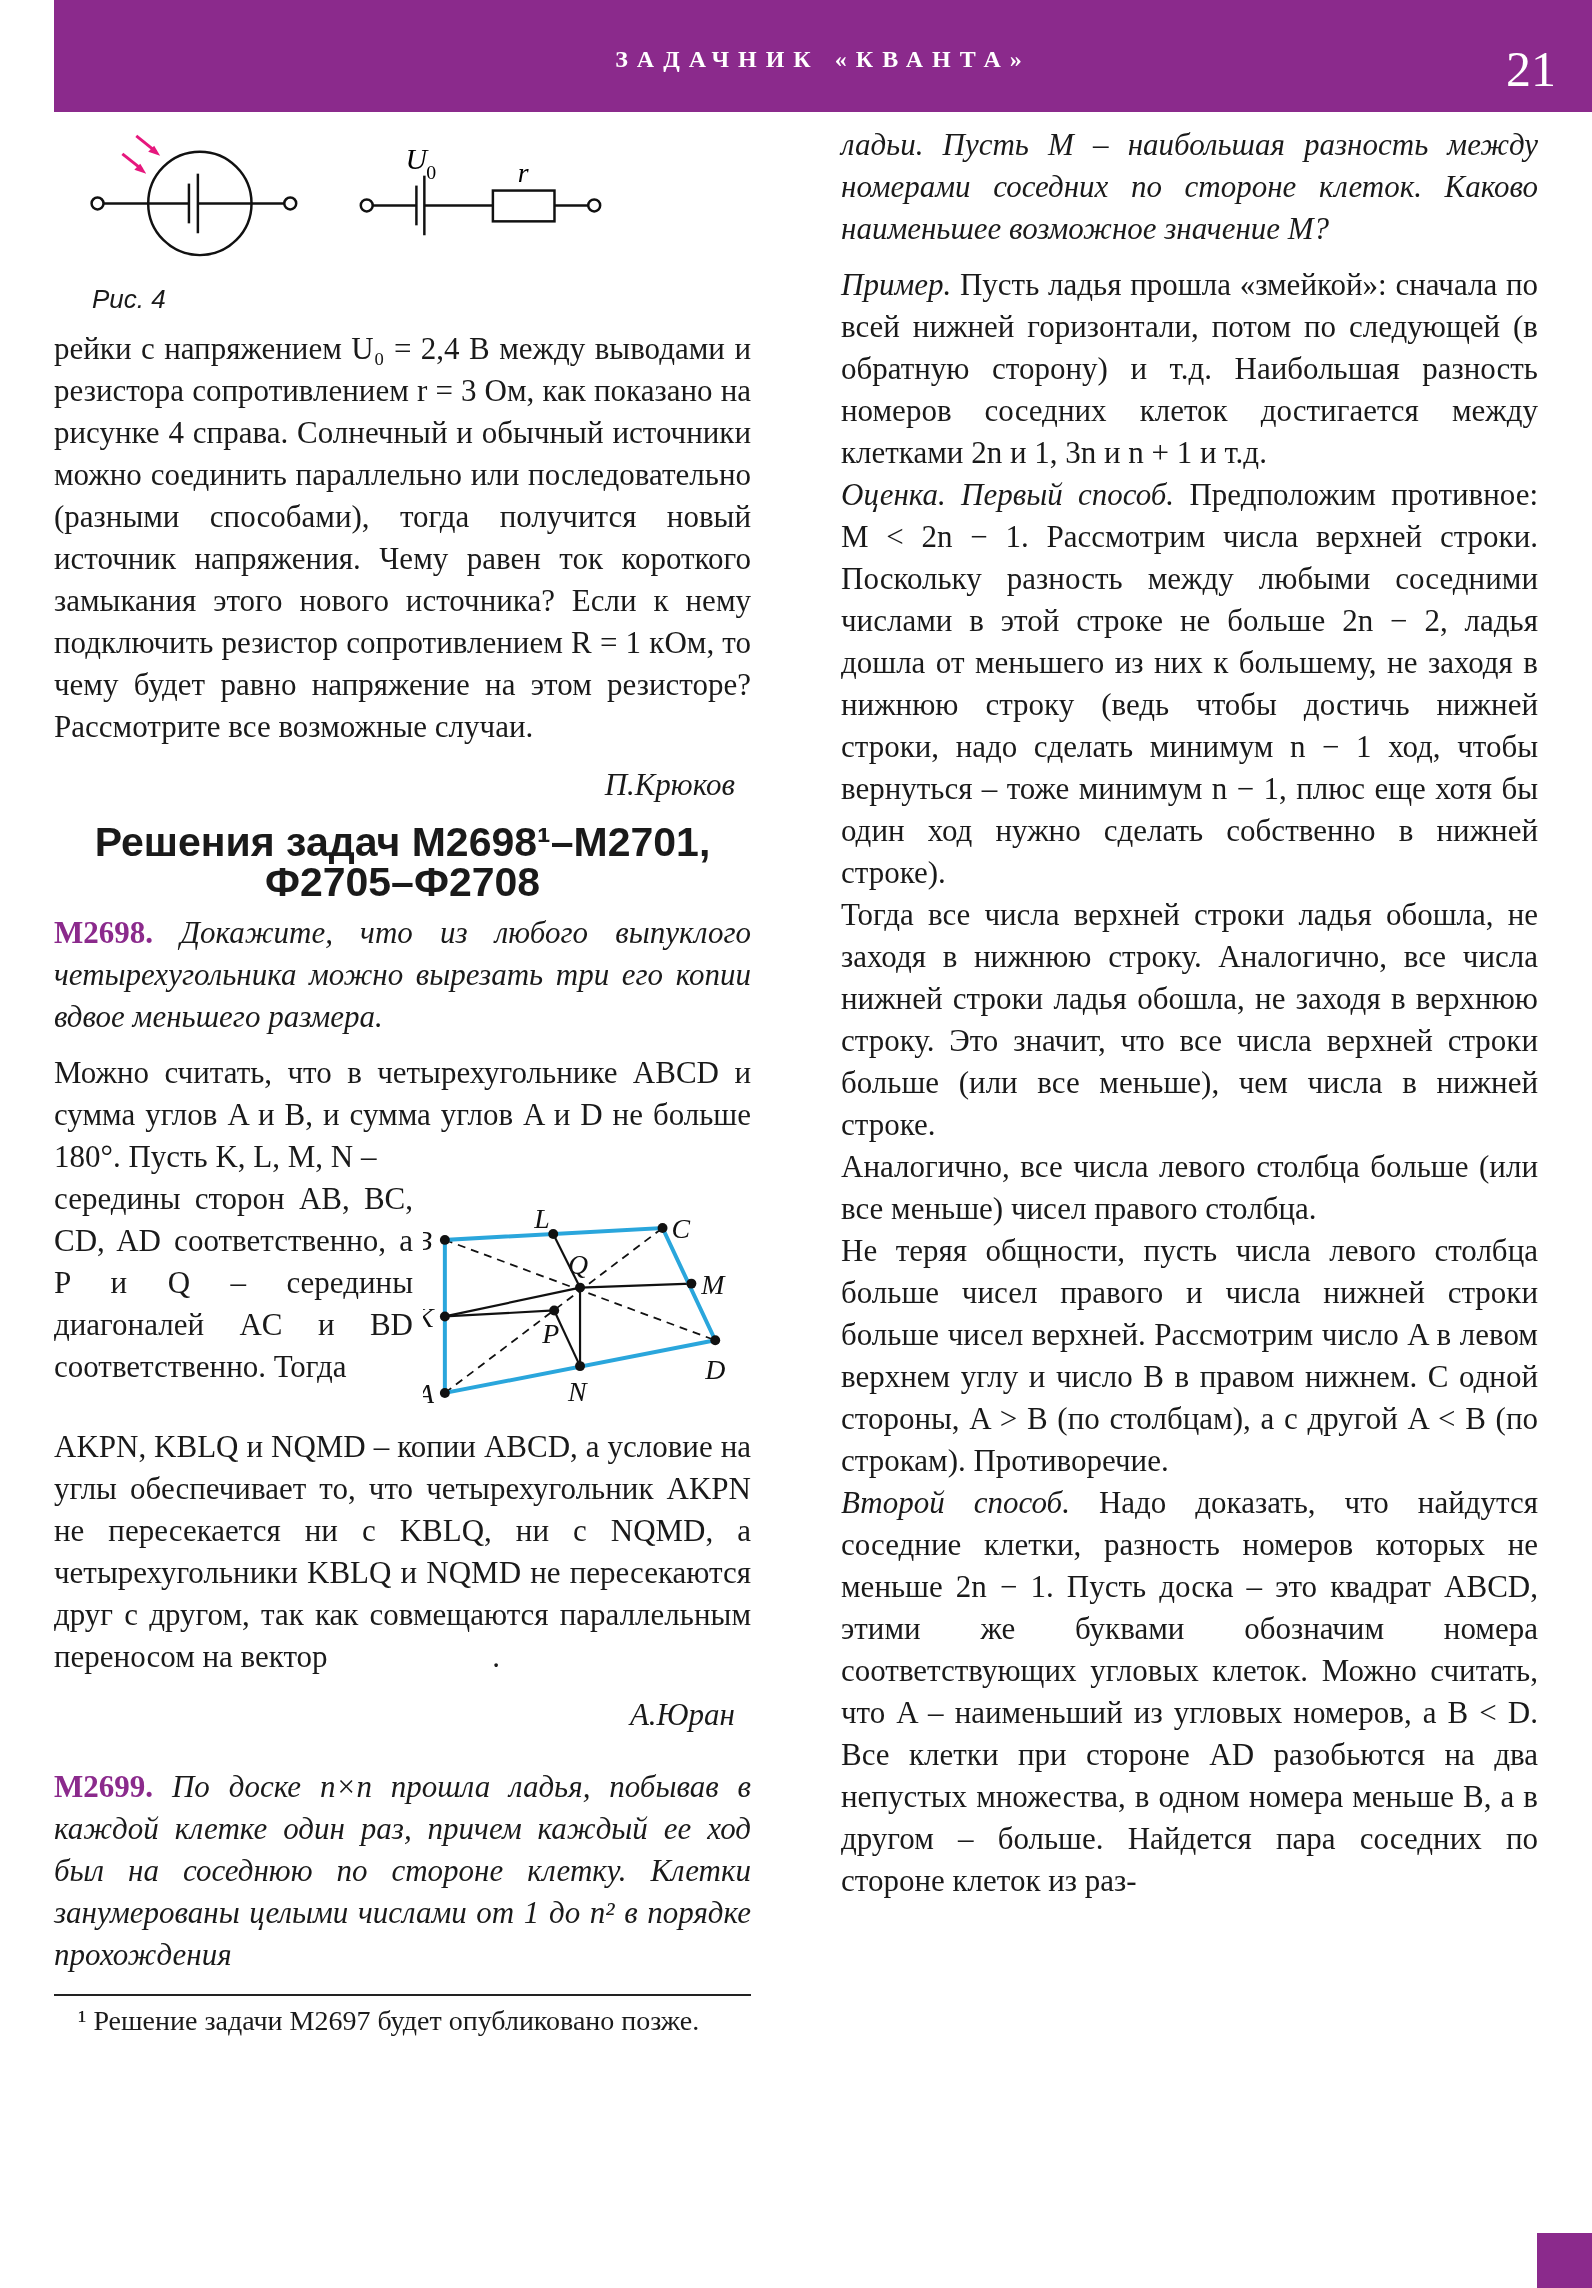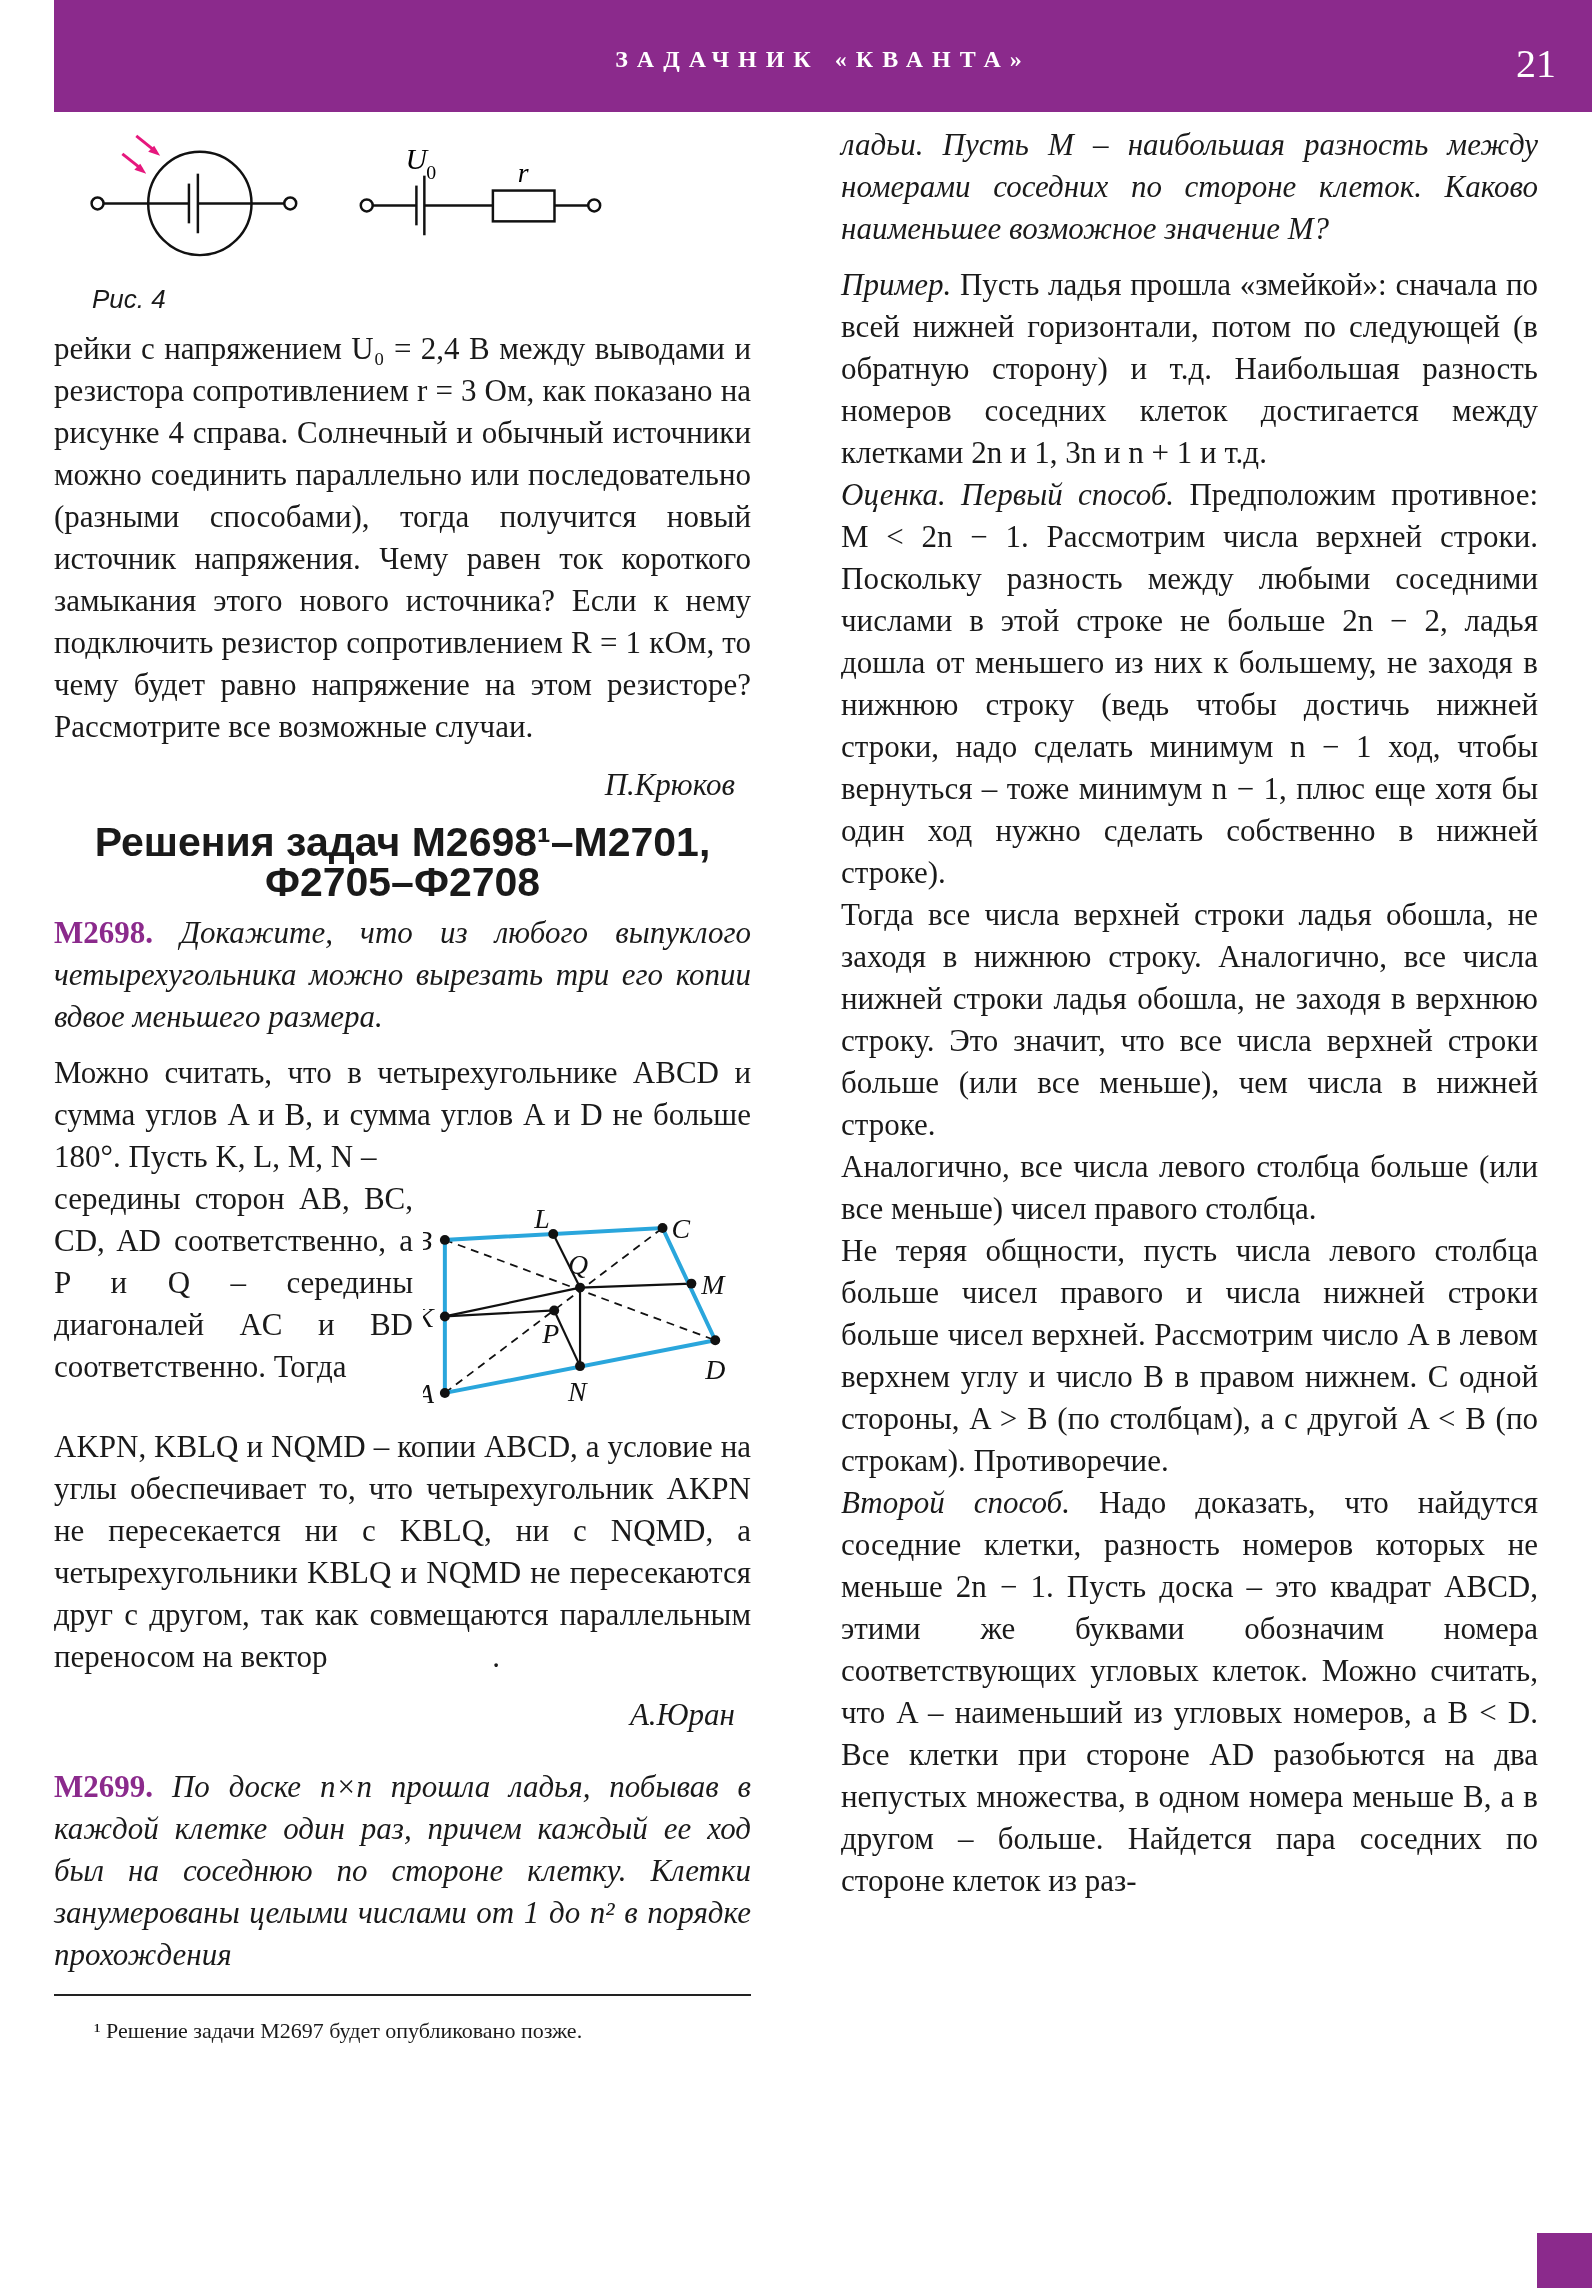--- a/index.html
+++ b/index.html
@@ -1,36 +1,36 @@
 <!DOCTYPE html>
 <html><head>
 <meta charset="utf-8">
 <style>
   html,body{margin:0;padding:0;background:#fff;}
   body{width:1592px;height:2289px;position:relative;overflow:hidden;
        font-family:"Liberation Serif","DejaVu Serif",serif;color:#1a1a1a;}
   .header{position:absolute;left:54px;top:0;width:1538px;height:112px;background:#8b2a8c;}
   .header-title{position:absolute;left:0;right:0;top:46px;text-align:center;color:#fff;
        font-size:24px;letter-spacing:9px;font-family:"Liberation Serif",serif;font-weight:bold;}
-  .page-num{position:absolute;right:36px;top:40px;color:#fff;font-size:40px;font-family:"Liberation Serif",serif;}
+  .page-num{position:absolute;right:36px;top:40px;color:#fff;font-size:50px;font-family:"Liberation Serif",serif;}
   .col{position:absolute;font-size:31px;line-height:42px;}
   .col-left{left:54px;top:124px;width:697px;}
   .col-right{left:841px;top:124px;width:697px;}
   .p{margin:0;text-align:justify;}
   .i{font-style:italic;}
   .b{font-weight:bold;}
   .prob-id{color:#8b2a8c;font-weight:bold;}
   .sig{text-align:right;font-style:italic;margin:16px;}
   .section-title{font-family:"Liberation Sans","DejaVu Sans",sans-serif;font-weight:bold;font-size:41px;
        line-height:40px;text-align:center;margin:12px 0 10px 0;}
   .fig-circuit{position:relative;width:697px;height:204px;}
   .fig-caption{position:absolute;left:38px;top:154px;font-family:"Liberation Sans",sans-serif;font-style:italic;font-size:26px;}
   .quad-wrap{float:right;width:328px;height:244px;margin:4px 0 0 10px;}
   .footnote-rule{border-top:2px solid #222;margin:18px 0 6px 0;}
-  .footnote{font-size:22px;line-height:38px;text-align:justify;margin:16px;text-indent:24px;}
+  .footnote{font-size:28px;line-height:38px;text-align:justify;margin:0;text-indent:24px;}
   .corner-block{position:absolute;left:1537px;top:2233px;width:55px;height:56px;background:#8b2a8c;}
   .gap{height:14px;}
 </style>
 </head>
 <body>
 
 <div class="header">
   <div class="header-title">ЗАДАЧНИК «КВАНТА»</div>
   <div class="page-num">21</div>
 </div>

